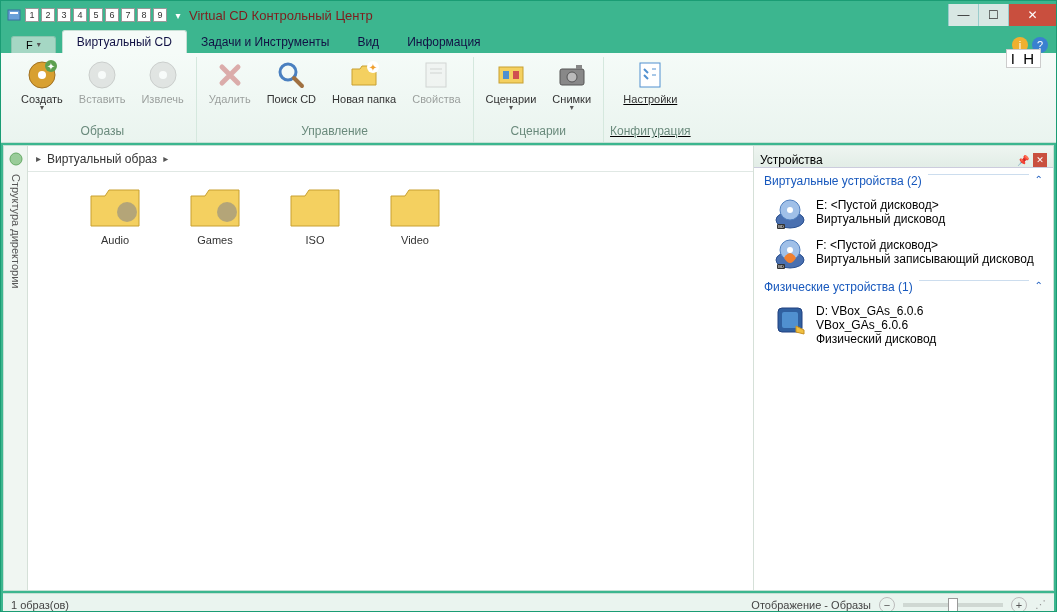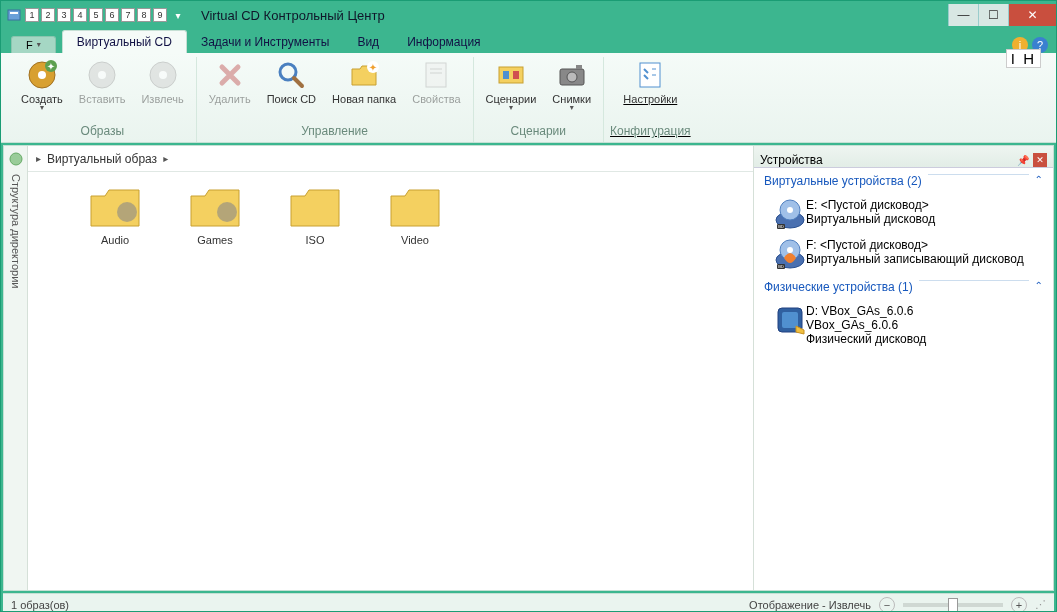--- a/index.html
+++ b/index.html
@@ -2,21 +2,21 @@
 <html><head>
 <meta charset="utf-8">
 <style>
 * { margin: 0; padding: 0; box-sizing: border-box; font-family: "Segoe UI", Tahoma, sans-serif; }
 body { width: 1057px; height: 612px; background: #3cb68f; border: 1px solid #1a9c74; overflow: hidden; }
 
 .titlebar { height: 28px; display: flex; align-items: center; padding: 0 0 0 4px; background: #3cb68f; }
 .qat { display: flex; align-items: center; gap: 2px; }
 .qat-item { width: 18px; height: 18px; display: flex; align-items: center; justify-content: center; border: 1px solid transparent; font-size: 10px; }
 .qat-num { width: 14px; height: 14px; background: #fff; border: 1px solid #999; font-size: 9px; display: flex; align-items: center; justify-content: center; color: #333; }
-.title-text { margin-left: 14px; color: #0f172a; font-size: 13px; }
+.title-text { margin-left: 2px; color: #7f1d1d; font-size: 13px; }
 .win-controls { margin-left: auto; display: flex; }
 .win-btn { width: 30px; height: 22px; display: flex; align-items: center; justify-content: center; color: #333; font-size: 12px; background: #d9e6e2; border-left: 1px solid #9cc; }
 .win-btn.close { width: 48px; background: #c94f3e; color: #fff; }
 .win-btn.min, .win-btn.max { background: #d8e7e3; }
 
 .ribbon-tabs { height: 24px; background: #3cb68f; display: flex; align-items: flex-end; padding-left: 10px; }
 .file-tab { background: #a5d7c4; border: 1px solid #8ac5af; border-bottom: none; padding: 2px 14px; font-size: 11px; margin-right: 6px; border-radius: 3px 3px 0 0; display:flex; align-items:center; gap:4px;}
 .ribbon-tab { padding: 4px 14px; font-size: 12px; color: #114; cursor: pointer; }
 .ribbon-tab.active { background: #f5fbf8; border: 1px solid #c5e0d4; border-bottom: none; border-radius: 3px 3px 0 0; }
 .ribbon-right { margin-left: auto; display: flex; gap: 4px; padding-right: 8px; align-items: center; }
@@ -46,21 +46,21 @@
 .folder-icn { width: 56px; height: 46px; margin-bottom: 4px; position: relative; }
 
 .devices-panel { width: 300px; border-left: 1px solid #d5e0d8; display: flex; flex-direction: column; }
 .panel-header { height: 22px; background: linear-gradient(#eef5f1,#e2ede6); border-bottom: 1px solid #ccd; display: flex; align-items: flex-end; padding: 0 6px; font-size: 12px; }
 .panel-header-controls { margin-left: auto; display: flex; gap: 2px; }
 .pin-icon { width: 14px; height: 14px; font-size: 10px; display: flex; align-items: center; justify-content: center; }
 .close-panel { width: 14px; height: 14px; background: #c94f3e; color: #fff; font-size: 9px; display: flex; align-items: center; justify-content: center; }
 
 .device-group-h { padding: 6px 10px; display: flex; align-items: flex-start; font-size: 12px; color: #1758bd; }
 .collapse-arrow { margin-left: auto; font-size: 10px; color: #1758bd; }
-.device-item { display: flex; padding: 4px 10px 4px 20px; font-size: 12px; }
+.device-item { display: flex; padding: 4px 10px 4px 20px; gap: 10px; font-size: 12px; }
 .device-icon { width: 32px; height: 32px; flex-shrink: 0; }
 .device-text { display: flex; flex-direction: column; line-height: 14px; }
 
 .statusbar { height: 22px; background: #eaf4ef; border-top: 1px solid #c5e0d4; display: flex; align-items: center; padding: 0 8px; font-size: 11px; color: #444; margin: 0 2px 2px 2px; }
 .status-right { margin-left: auto; display: flex; align-items: center; gap: 8px; }
 .slider { width: 100px; height: 4px; background: #cfd8d3; position: relative; }
 .slider-thumb { width: 10px; height: 14px; background: #fff; border: 1px solid #999; position: absolute; top: -5px; left: 45px; }
 .zoom-btn { width: 16px; height: 16px; border: 1px solid #bbb; border-radius: 50%; display: flex; align-items: center; justify-content: center; font-size: 11px; color: #555; }
 </style>
 </head>
@@ -339,21 +339,21 @@
         <span>VBox_GAs_6.0.6</span>
         <span>Физический дисковод</span>
       </div>
     </div>
   </div>
 </div>
 
 <div class="statusbar">
   <span>1 образ(ов)</span>
   <div class="status-right">
-    <span>Отображение - Извлечь</span>
+    <span>Отображение - Образы</span>
     <span class="zoom-btn">−</span>
     <div class="slider">
         <div class="slider-thumb"></div>
       </div>
     <span class="zoom-btn">+</span>
     <span style="color:#999;">⋰</span>
   </div>
 </div>
 
 </body></html>

